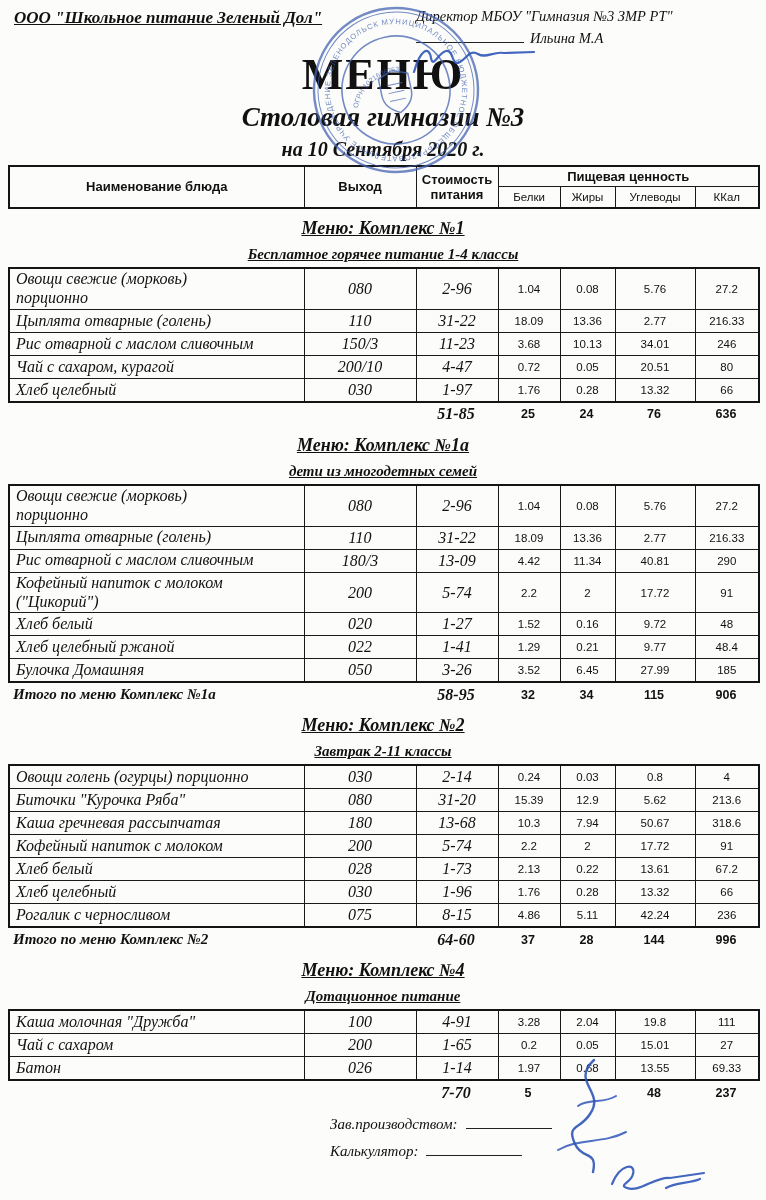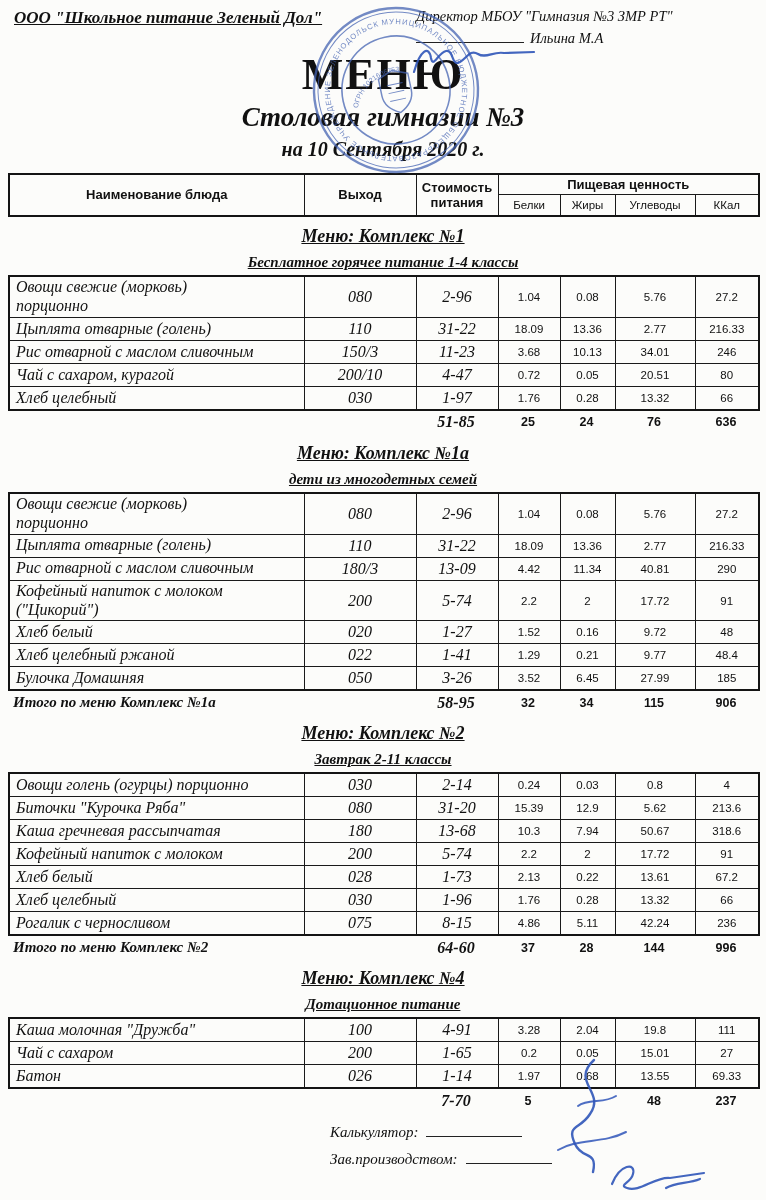--- a/index.html
+++ b/index.html
@@ -16,21 +16,21 @@
   
   .title-block { text-align:center; margin-top:2px; }
   .menu-title { font-size:44px; font-weight:bold; letter-spacing:2px; line-height:1.05; }
   .menu-subtitle { font-size:27px; font-weight:bold; font-style:italic; margin-top:4px; }
   .menu-date { font-size:20px; font-weight:bold; font-style:italic; margin-top:5px; }
 
   
   table.doc { border-collapse:collapse; table-layout:fixed; width:750px; margin-left:8px; }
   table.doc.bordered { border:2px solid #141414; }
   table.doc.bordered td, table.doc.bordered th { border:1.5px solid #1a1a1a; }
-  .head-table { margin-top:12px; }
+  .head-table { margin-top:4px; }
   .head-table th { font-family:"Liberation Sans", sans-serif; font-size:13px; font-weight:bold; text-align:center; padding:2px 2px; vertical-align:middle; }
   .head-table th.h-sub { font-weight:normal; font-size:11.5px; height:22px; }
 
   .sec-title { text-align:center; font-weight:bold; font-style:italic; text-decoration:underline; font-size:18px; margin:9px 0 2px; }
   .sec-sub { text-align:center; font-weight:bold; font-style:italic; text-decoration:underline; font-size:15px; margin:7px 0 4px; }
 
   .body-table td { height:21px; vertical-align:middle; }
   .body-table td.name { font-style:italic; font-size:16px; padding:1px 4px 1px 6px; white-space:pre-line; line-height:1.18; }
   .body-table td.out, .body-table td.cost { font-style:italic; font-size:16px; text-align:center; padding:2px 2px; }
   .body-table td.val { font-family:"Liberation Sans", sans-serif; font-size:11.5px; text-align:center; padding:1px 2px; }
@@ -448,22 +448,22 @@
               <td class="tval"></td>
               <td class="tval">48</td>
               <td class="tval">237</td>
             </tr>
           </tbody>
         </table>
       </div>
     </div>
 
   <div class="footer">
+    <div class="foot-line"><span>Зав.производством:</span><span class="u-line w1"></span></div>
     <div class="foot-line"><span>Калькулятор:</span><span class="u-line w2"></span></div>
-    <div class="foot-line"><span>Зав.производством:</span><span class="u-line w1"></span></div>
   </div>
 
   <svg class="stamp" width="182" height="172" viewBox="0 0 182 172">
     <g transform="rotate(-12 91 86)">
       <circle cx="91" cy="86" r="82" fill="none" stroke="#4463b2" stroke-width="2.4"></circle>
       <circle cx="91" cy="86" r="78" fill="none" stroke="#4463b2" stroke-width="1"></circle>
       <circle cx="91" cy="86" r="54" fill="none" stroke="#4463b2" stroke-width="1.6"></circle>
       <defs>
         <path id="ringpath" d="M 91 20 A 66 66 0 1 1 90.9 20"></path>
         <path id="ogrnpath" d="M 50 96 A 44 44 0 0 1 132 96"></path>

